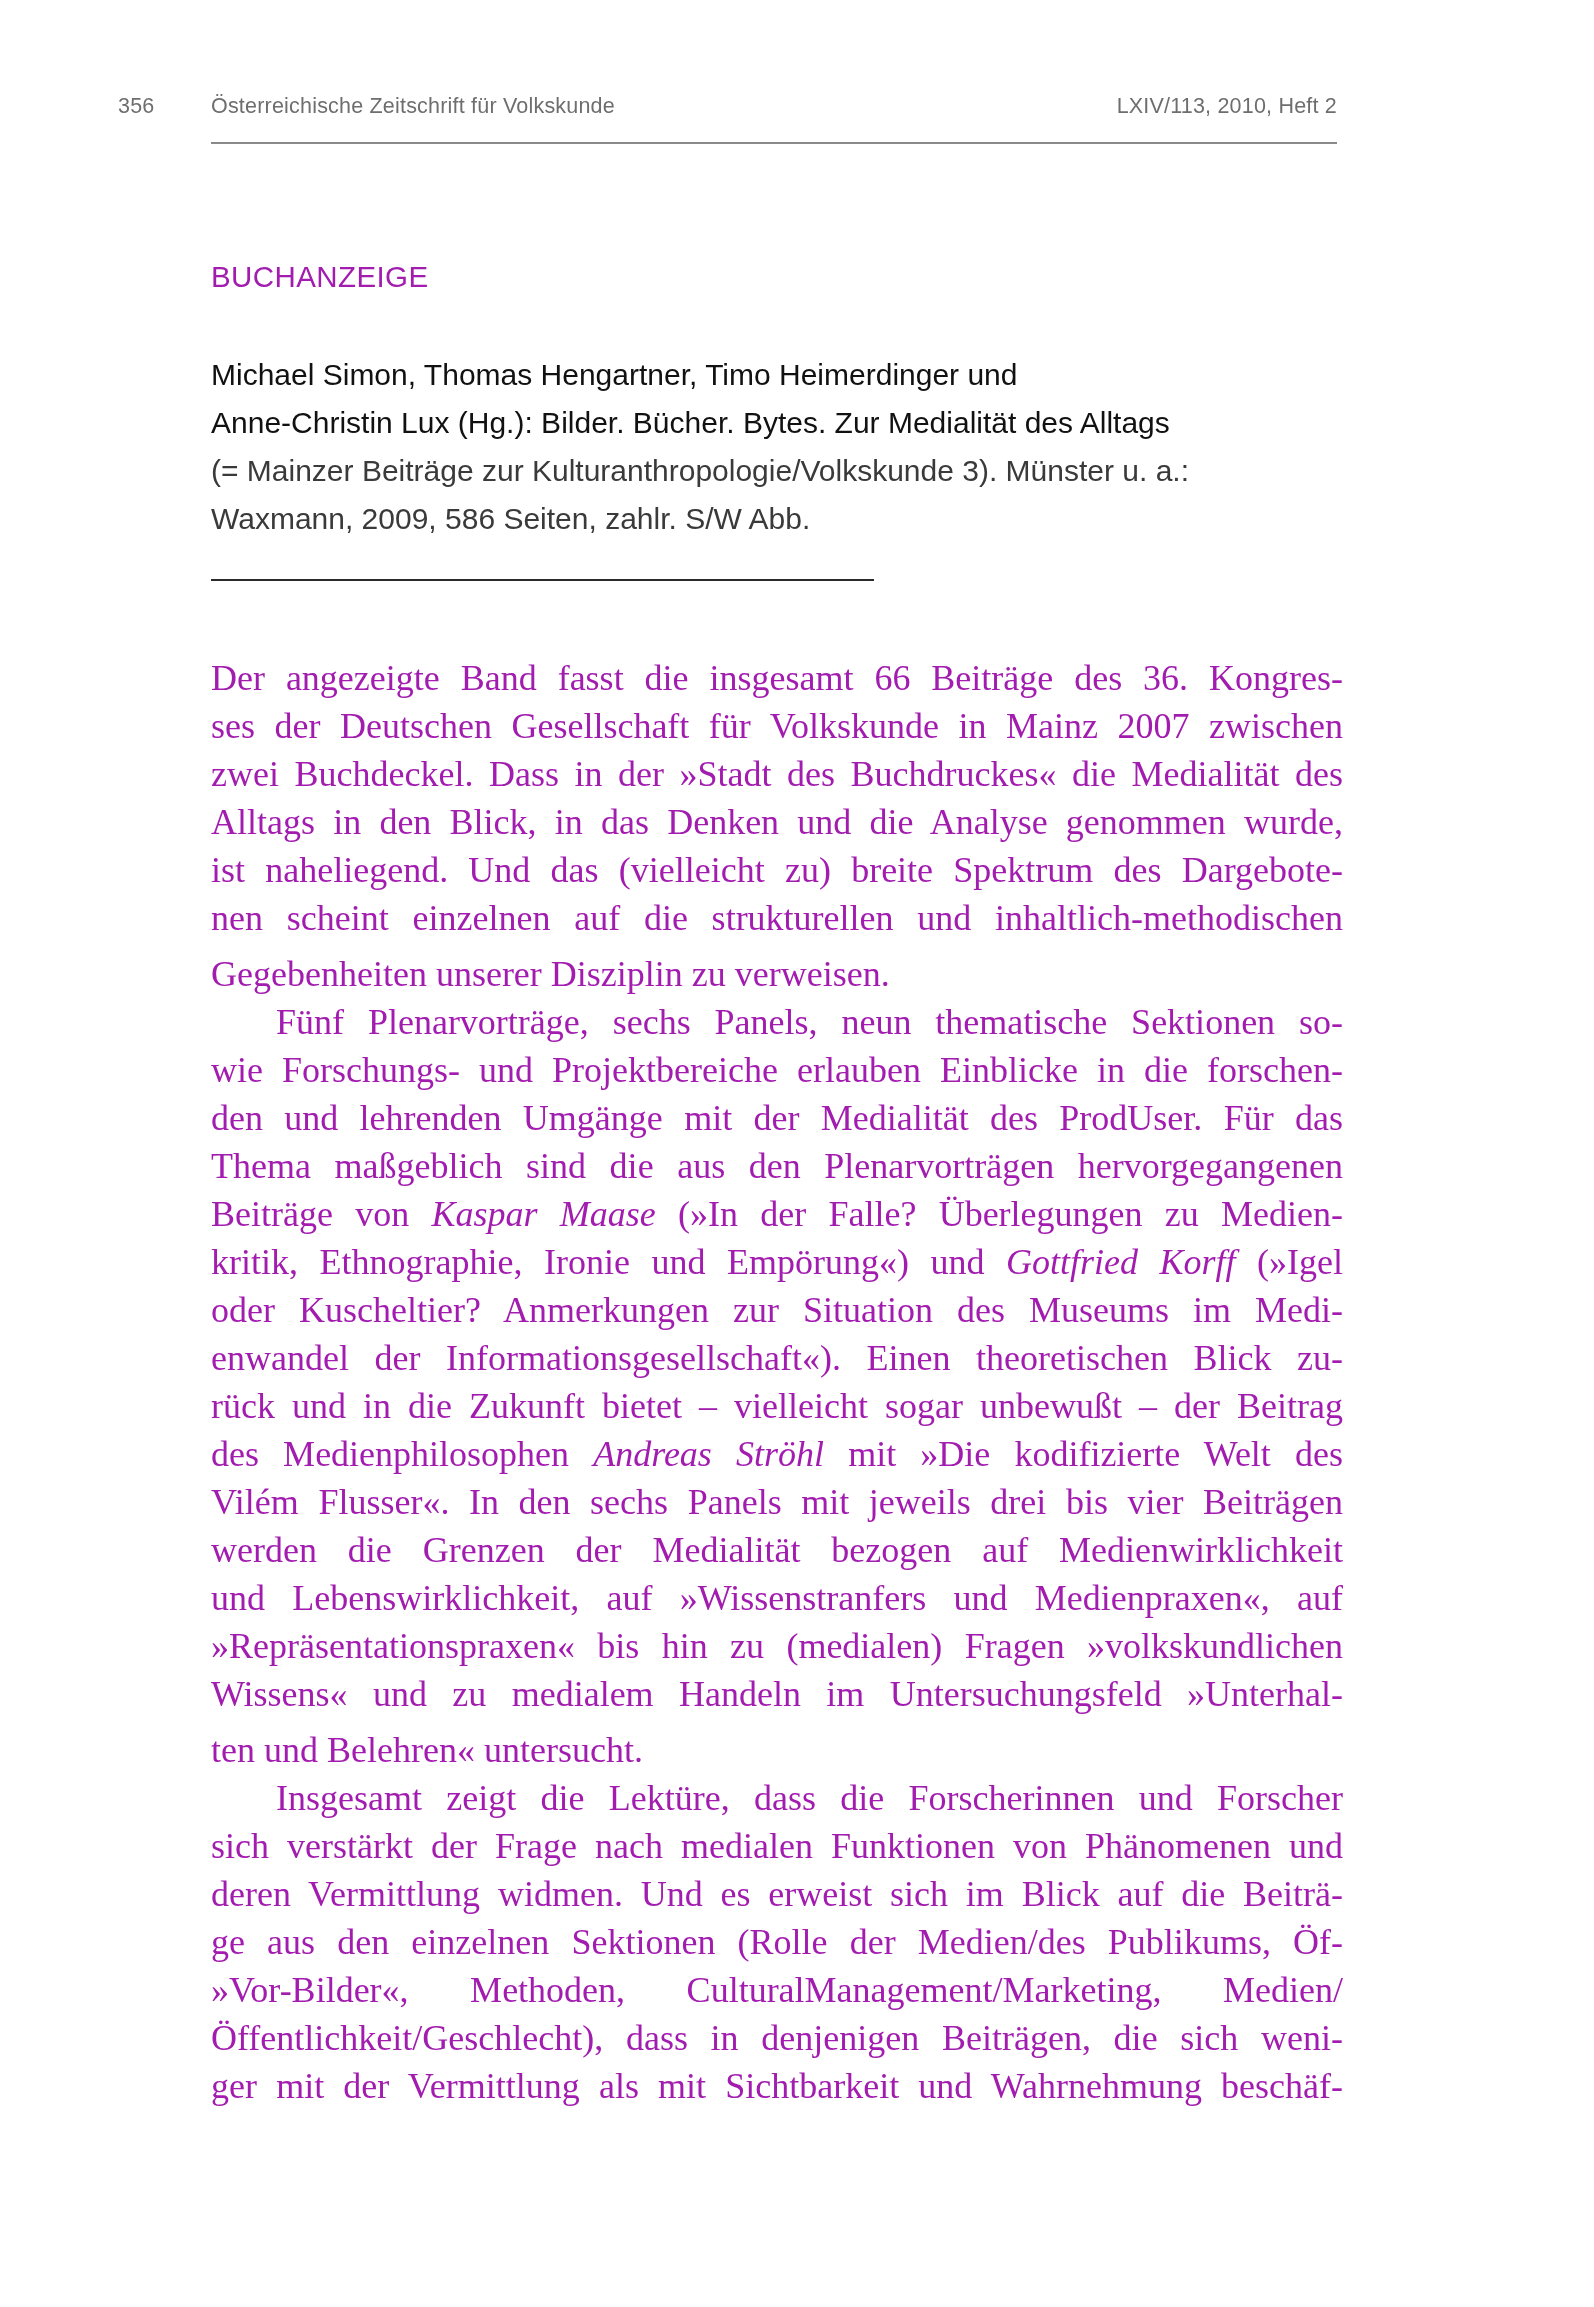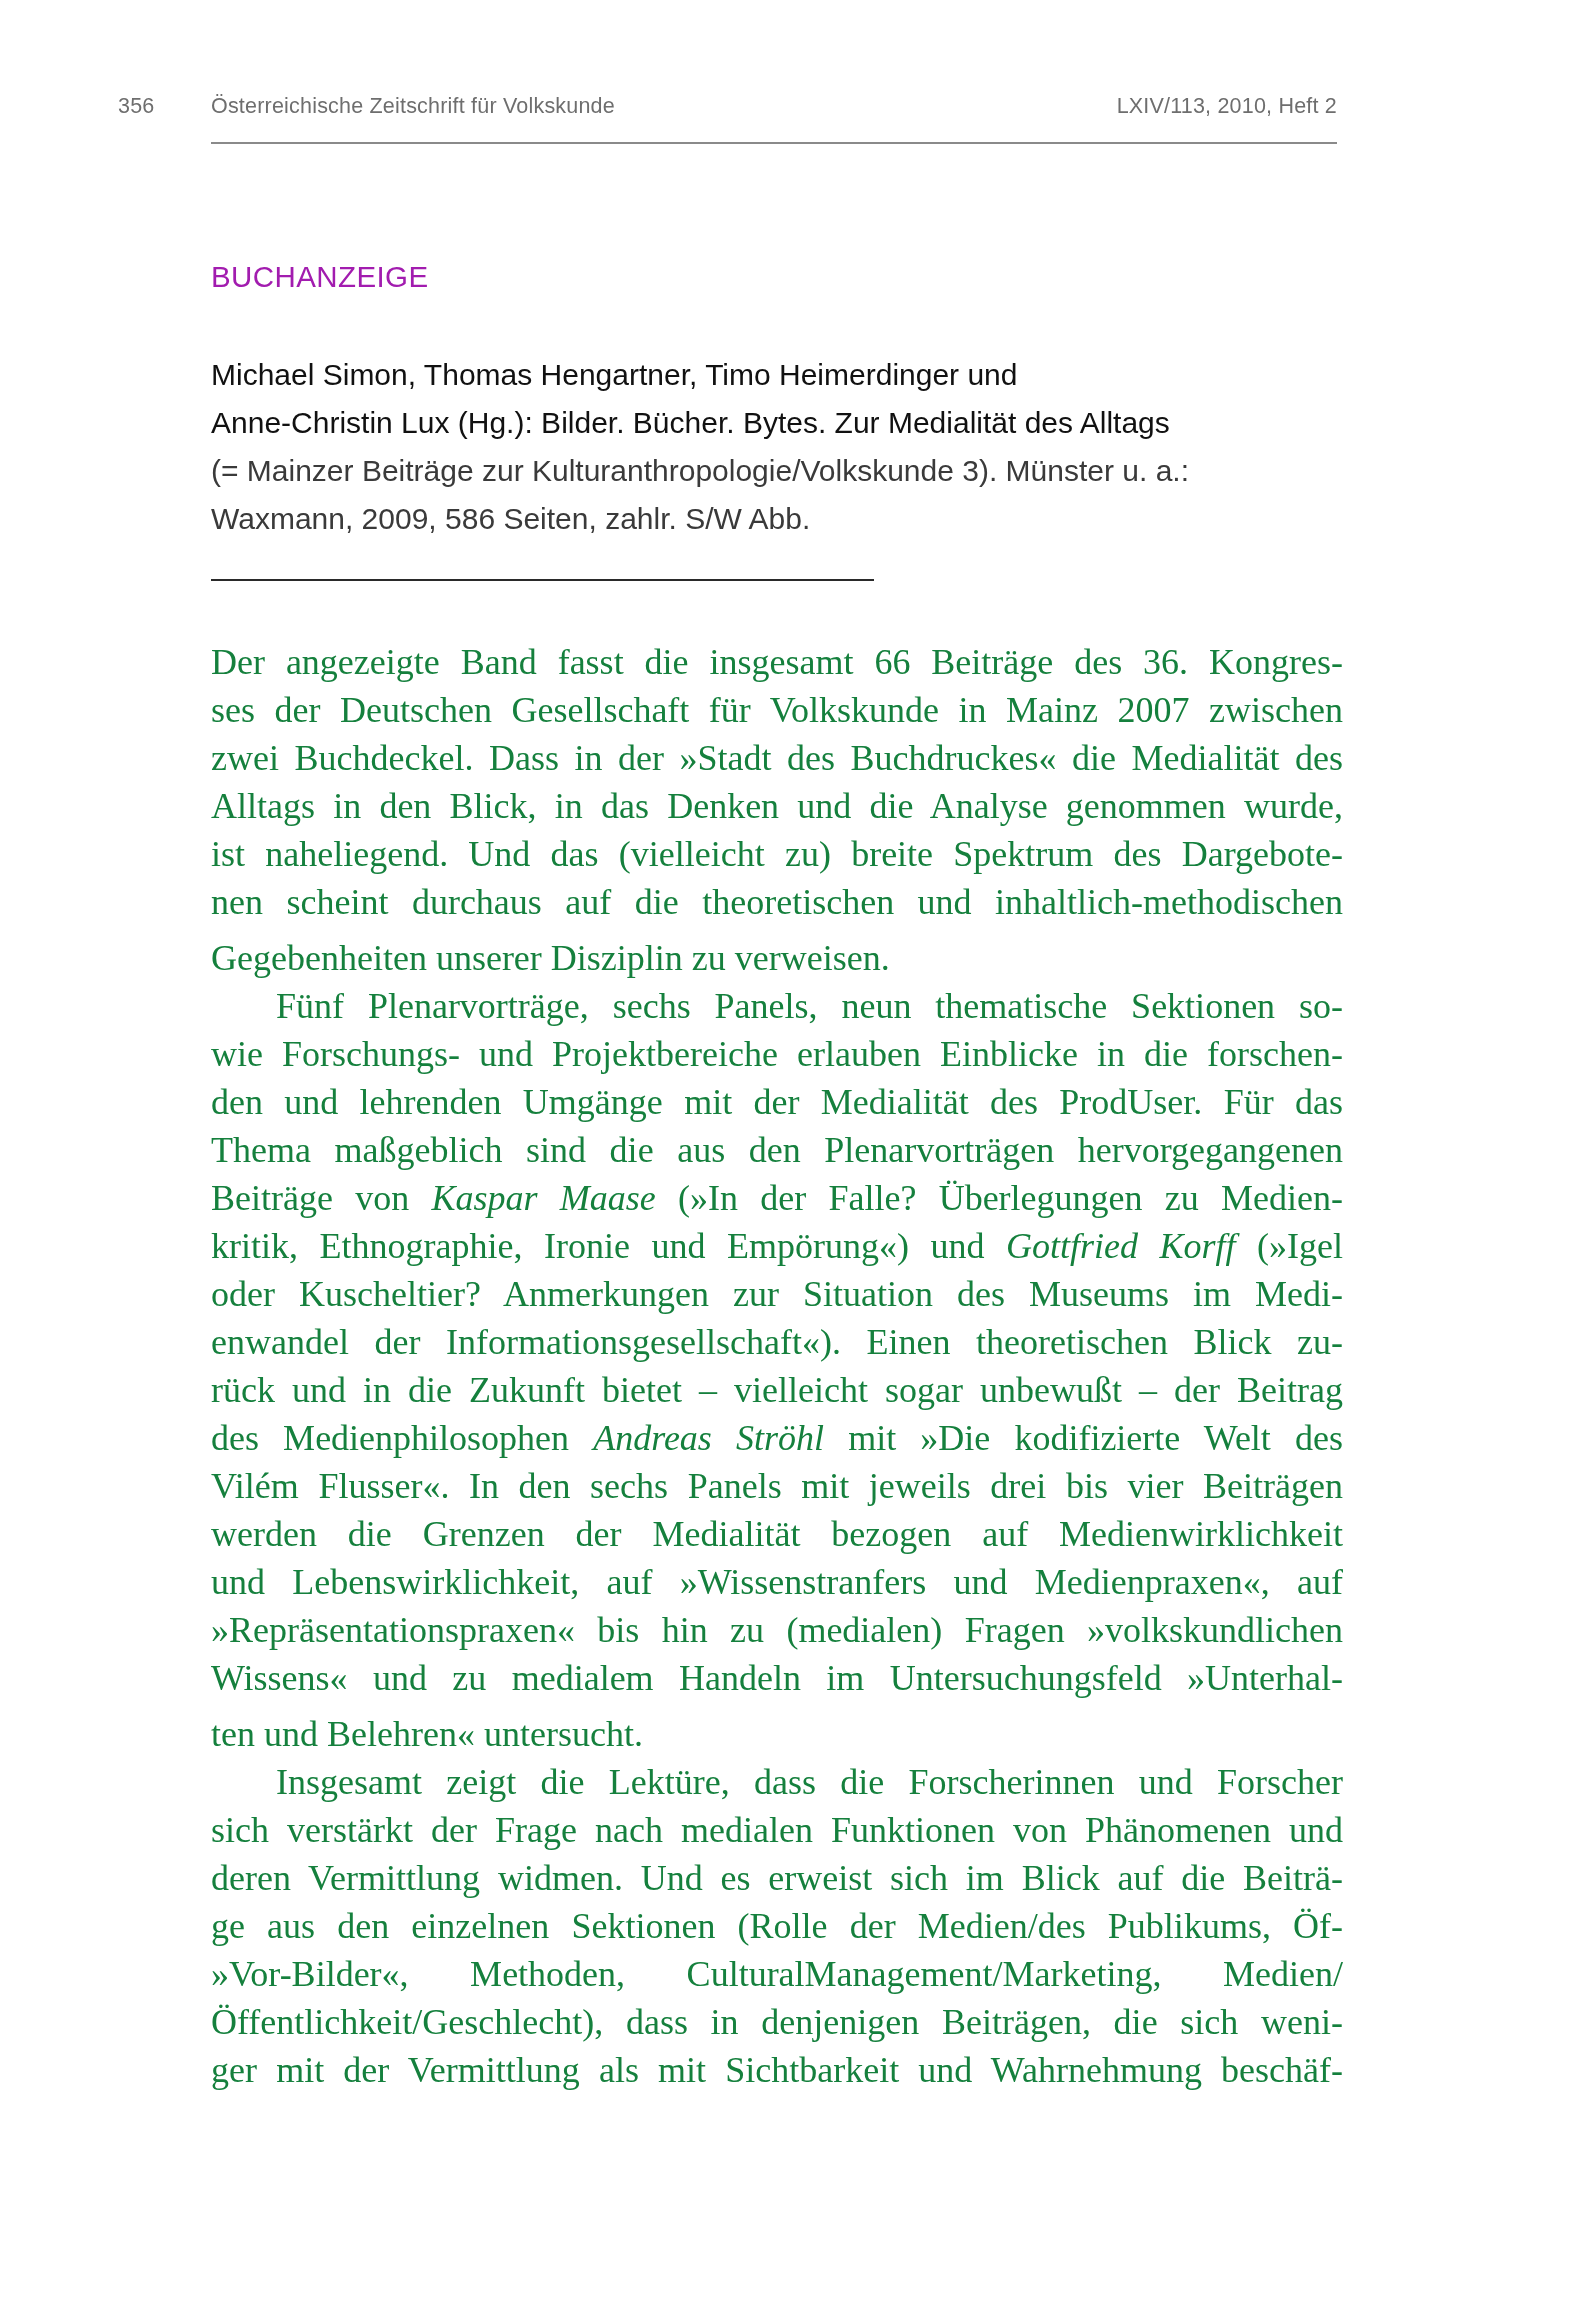--- a/index.html
+++ b/index.html
@@ -7,21 +7,21 @@
   .header { position: absolute; top: 94px; left: 0; width: 1595px; font-family: "Liberation Sans", sans-serif; font-size: 21.5px; color: #6e6e6e; font-weight: 300; letter-spacing: 0.2px; }
   .page-num { position: absolute; left: 118px; top: 0; }
   .journal { position: absolute; left: 211px; top: 0; }
   .volume { position: absolute; right: 258px; top: 0; }
   .header-rule { position: absolute; top: 142px; left: 211px; width: 1126px; height: 1.6px; background: #8a8a8a; }
   .section-label { position: absolute; top: 260px; left: 211px; font-family: "Liberation Sans", sans-serif; font-size: 29.5px; color: #a21caf; letter-spacing: 0.4px; }
   .citation { position: absolute; top: 351px; left: 211px; width: 1132px; font-family: "Liberation Sans", sans-serif; font-size: 30px; line-height: 48px; color: #1a1a1a; }
   .citation .bold-part { font-weight: 500; color: #111; }
   .citation .light-part { color: #3a3a3a; font-weight: 300; }
   .cite-rule { position: absolute; top: 579px; left: 211px; width: 663px; height: 2.4px; background: #2a2a2a; }
-  .body-text { position: absolute; top: 638px; left: 211px; width: 1132px; font-family: "Liberation Serif", serif; font-size: 36px; line-height: 48px; color: #15803d; text-align: justify; hyphens: manual; }
+  .body-text { position: absolute; top: 654px; left: 211px; width: 1132px; font-family: "Liberation Serif", serif; font-size: 36px; line-height: 48px; color: #a21caf; text-align: justify; hyphens: manual; }
   .body-text p { margin: 0; }
   .body-text .line { display: block; text-align: justify; text-align-last: justify; white-space: nowrap; }
   .body-text .line.last { text-align-last: left; margin-top: 8px; }
   .body-text em { font-style: italic; }
 </style>
 </head>
 <body>
 
 <div class="header">
   <span class="page-num">356</span>
@@ -40,21 +40,21 @@
 </div>
 <div class="cite-rule"></div>
 
 <div class="body-text">
   <p>
     <span class="line">Der angezeigte Band fasst die insgesamt 66 Beiträge des 36. Kongres-</span>
     <span class="line">ses der Deutschen Gesellschaft für Volkskunde in Mainz 2007 zwischen</span>
     <span class="line">zwei Buchdeckel. Dass in der »Stadt des Buchdruckes« die Medialität des</span>
     <span class="line">Alltags in den Blick, in das Denken und die Analyse genommen wurde,</span>
     <span class="line">ist naheliegend. Und das (vielleicht zu) breite Spektrum des Dargebote-</span>
-    <span class="line">nen scheint durchaus auf die theoretischen und inhaltlich-methodischen</span>
+    <span class="line">nen scheint einzelnen auf die strukturellen und inhaltlich-methodischen</span>
     <span class="line last">Gegebenheiten unserer Disziplin zu verweisen.</span>
   </p>
   <p>
     <span class="line" style="padding-left:65px">Fünf Plenarvorträge, sechs Panels, neun thematische Sektionen so-</span>
     <span class="line">wie Forschungs- und Projektbereiche erlauben Einblicke in die forschen-</span>
     <span class="line">den und lehrenden Umgänge mit der Medialität des ProdUser. Für das</span>
     <span class="line">Thema maßgeblich sind die aus den Plenarvorträgen hervorgegangenen</span>
     <span class="line"><span>Beiträge von </span><em>Kaspar Maase</em><span> (»In der Falle? Überlegungen zu Medien-</span></span>
     <span class="line"><span>kritik, Ethnographie, Ironie und Empörung«) und </span><em>Gottfried Korff</em><span> (»Igel</span></span>
     <span class="line">oder Kuscheltier? Anmerkungen zur Situation des Museums im Medi-</span>

